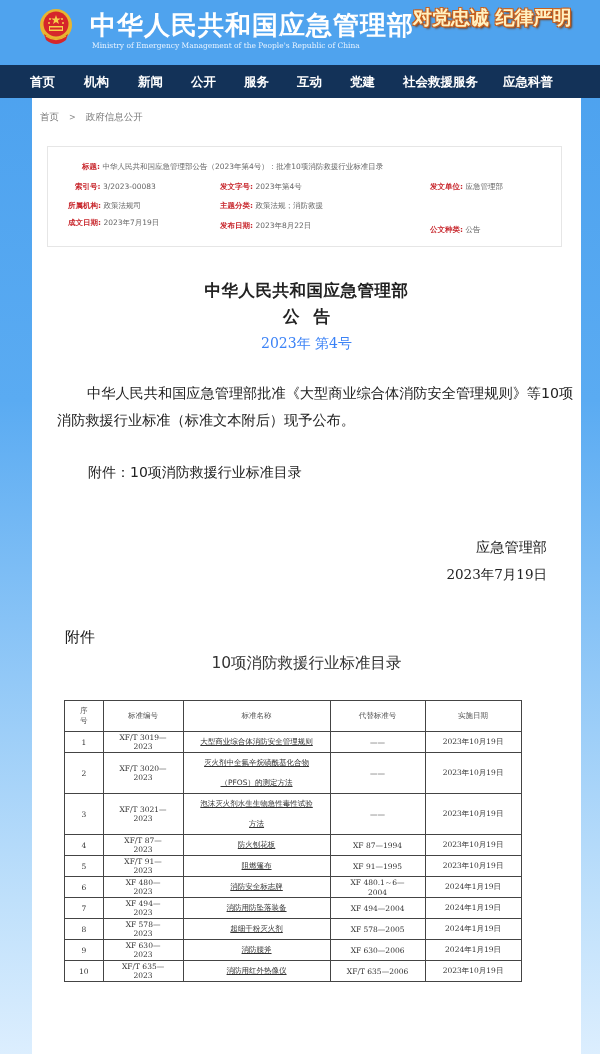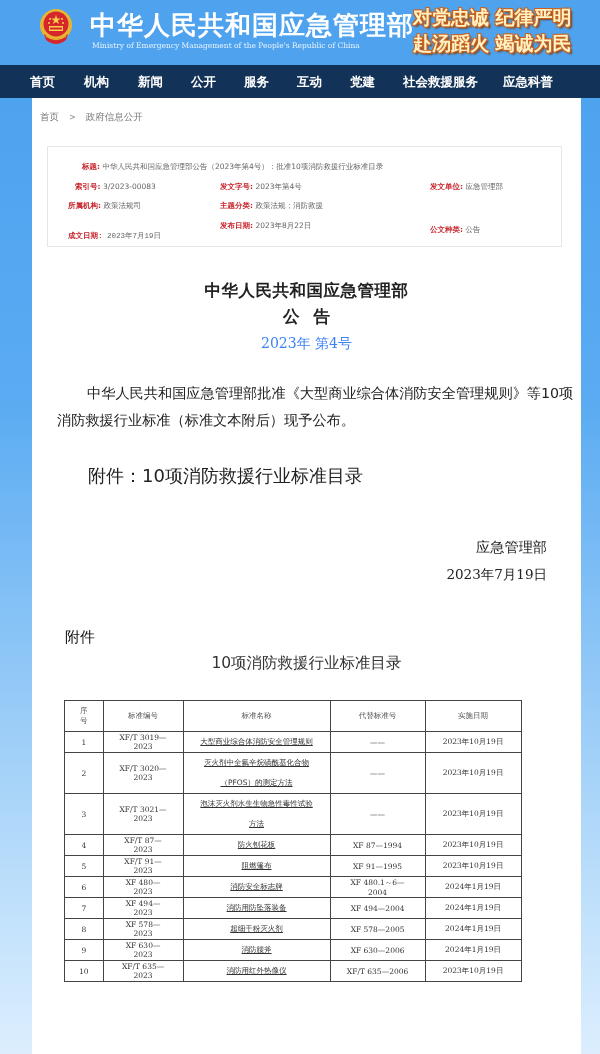--- a/index.html
+++ b/index.html
@@ -69,21 +69,21 @@
   }
   .doc-no {
     position: absolute; left: 0; width: 549px; top: 237px; text-align: center;
     font-family: "DejaVu Serif", serif; font-size: 14px; color: #3b82f6;
   }
   .para {
     position: absolute; left: 25px; width: 520px; top: 282px;
     font-size: 14.2px; color: #222; line-height: 27px; text-indent: 30px;
   }
   .attach-line {
-    position: absolute; left: 56px; top: 366px; font-size: 18px; color: #222; white-space: nowrap;
+    position: absolute; left: 56px; top: 366px; font-size: 14px; color: #222; white-space: nowrap;
   }
   .sign-org {
     position: absolute; right: 34px; top: 440px; font-size: 14.2px; color: #222; white-space: nowrap;
   }
   .sign-date {
     position: absolute; right: 34px; top: 468px; font-family: "DejaVu Serif", serif; font-size: 13.5px; color: #222; white-space: nowrap;
   }
   .annex-label {
     position: absolute; left: 33px; top: 530px; font-size: 15px; color: #111; white-space: nowrap;
   }
@@ -120,21 +120,20 @@
     <circle cx="25" cy="15" r="1" fill="#f7d14a"></circle>
     <rect x="11" y="18" width="14" height="5" fill="#f7d14a"></rect>
     <rect x="12" y="19.5" width="12" height="2" fill="#d6262b"></rect>
     <path d="M6 26 Q18 36 30 26 L28 32 Q18 40 8 32 Z" fill="#d6262b"></path>
     <path d="M8 28 Q18 35 28 28" stroke="#e8b530" stroke-width="1.5" fill="none"></path>
   </svg>
   <div class="site-title">中华人民共和国应急管理部</div>
   <div class="site-subtitle">Ministry of Emergency Management of the People's Republic of China</div>
   <div class="slogan">
     <div>对党忠诚 纪律严明</div>
-    <div>赴汤蹈火 竭诚为民</div>
   </div>
 </div>
 
 <div class="nav">
   <a class="nav-item" style="left:30px">首页</a>
   <a class="nav-item" style="left:84px">机构</a>
   <a class="nav-item" style="left:138px">新闻</a>
   <a class="nav-item" style="left:191px">公开</a>
   <a class="nav-item" style="left:244px">服务</a>
   <a class="nav-item" style="left:297px">互动</a>
@@ -172,21 +171,21 @@
       <span>政策法规司</span>
     </div>
     <div class="meta-row" style="left:172px; top:54px;">
       <span class="lbl">主题分类:</span>
       <span>政策法规；消防救援</span>
     </div>
     <div class="meta-row" style="left:382px; top:52px;margin-top:26px;">
       <span class="lbl">公文种类:</span>
       <span>公告</span>
     </div>
-    <div class="meta-row" style="left:20px; top:84px;font-family:Liberation Mono, monospace;">
+    <div class="meta-row" style="left:20px; top:71px;">
       <span class="lbl">成文日期:</span>
       <span>2023年7月19日</span>
     </div>
     <div class="meta-row" style="left:172px; top:74px;">
       <span class="lbl">发布日期:</span>
       <span>2023年8月22日</span>
     </div>
   </div>
 
   <div class="doc-org">中华人民共和国应急管理部</div>

